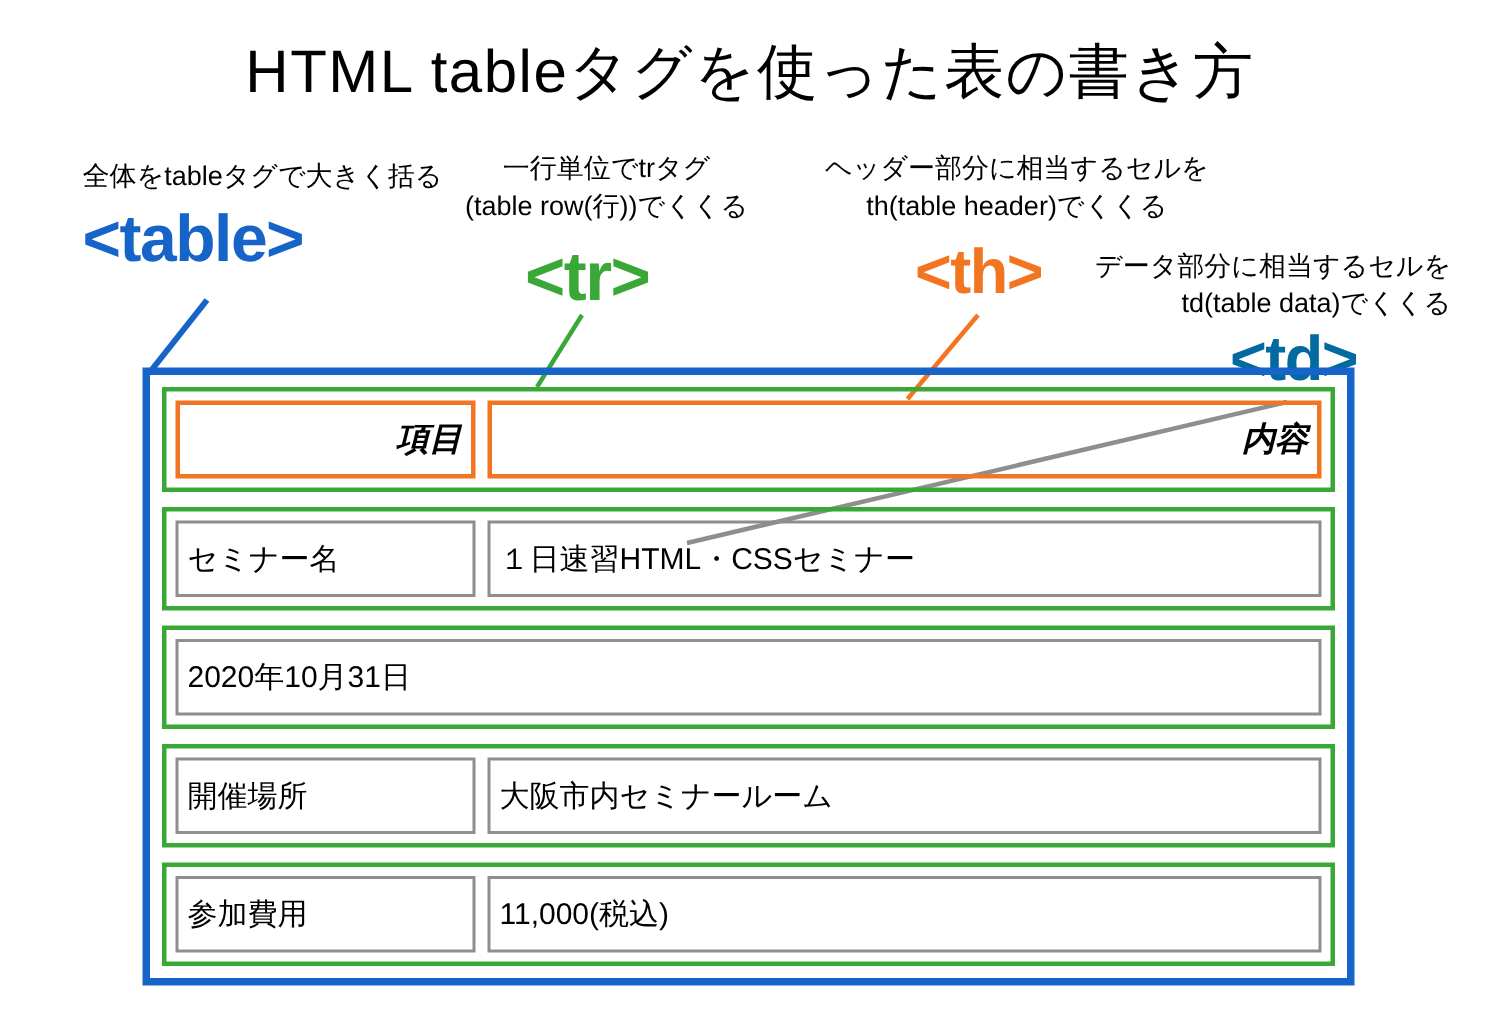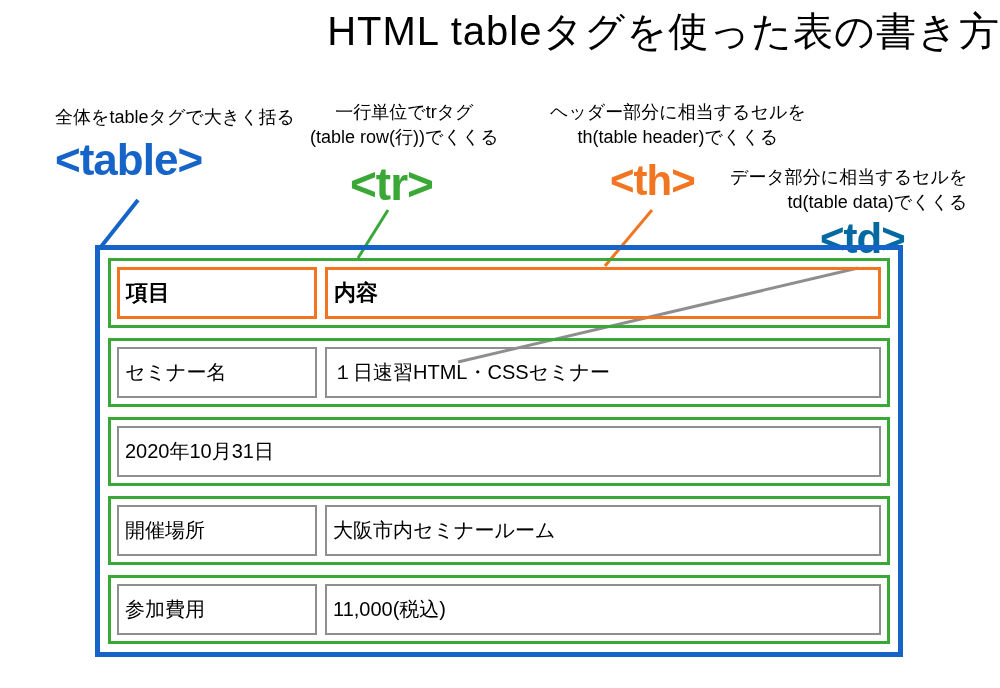--- a/index.html
+++ b/index.html
@@ -4,24 +4,24 @@
   <style>
     * { box-sizing: border-box; margin: 0; padding: 0; }
     body {
       width: 1000px;
       height: 688px;
       background: #fff;
       font-family: "Hiragino Sans", "Hiragino Kaku Gothic ProN", Meiryo, sans-serif;
       position: relative;
     }
     .title {
-      text-align: right;
+      text-align: center;
       font-size: 40px;
       font-weight: 400;
-      padding-top: 4px;
+      padding-top: 20px;
       letter-spacing: 1px;
     }
     .labels-row {
       position: absolute;
       top: 95px;
       left: 0;
       width: 100%;
     }
     .label-table-desc {
       position: absolute;
@@ -107,25 +107,26 @@
       border: 3px solid #3aa836;
       padding: 6px;
       margin-bottom: 10px;
       display: flex;
       gap: 8px;
     }
     .tr-box:last-child { margin-bottom: 0; }
     .th-cell {
       border: 3px solid #f27521;
       flex: 1;
-      text-align: left;
+      text-align: right;
       padding: 8px 6px;
       font-size: 22px;
       font-weight: 700;
       color: #000;
+      font-style: italic;
     }
     .th-cell.col1 { flex: 0 0 200px; }
     .th-cell.col2 { flex: 1; }
     .td-cell {
       border: 2px solid #8e8e8e;
       flex: 1;
       text-align: left;
       padding: 10px 6px;
       font-size: 20px;
       color: #000;

